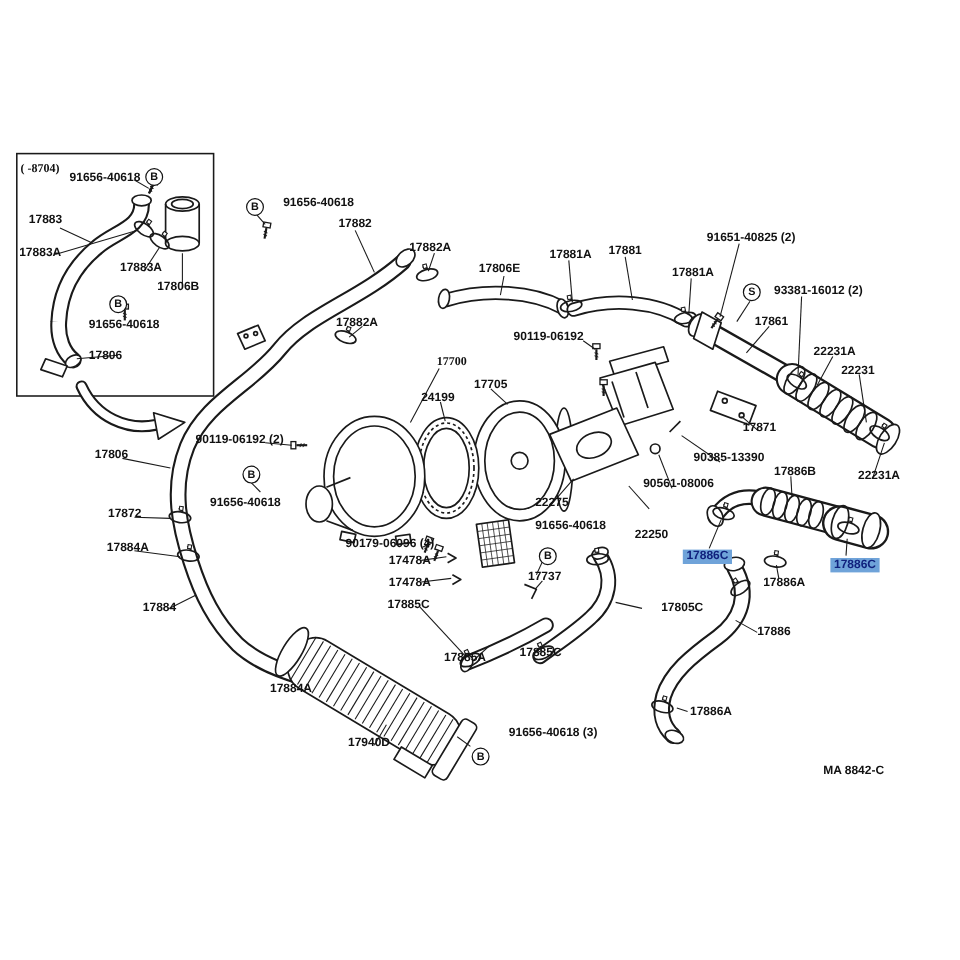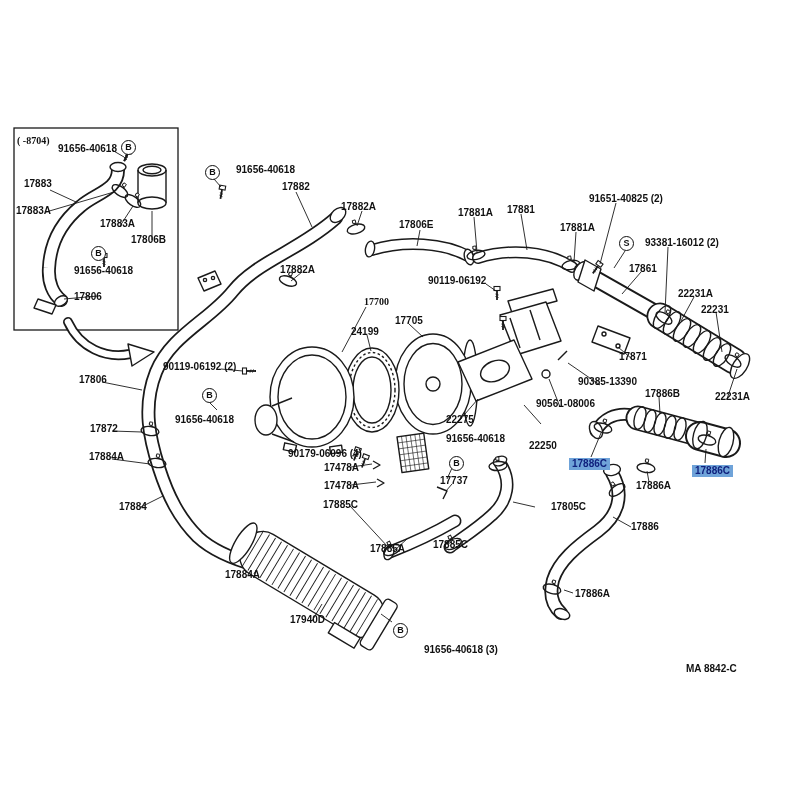--- a/index.html
+++ b/index.html
@@ -348,17 +348,17 @@
       <span class="lbl part" style="left: 535px; top: 501px; margin-left: 16px;">17805C</span>
       <span class="lbl part" style="left: 119px; top: 501px;">17884</span>
       <span class="lbl part" style="left: 323px; top: 499px;">17885C</span>
       <span class="lbl part" style="left: 631px; top: 521px;">17886</span>
       <span class="lbl part" style="left: 370px; top: 543px;">17885A</span>
       <span class="lbl part" style="left: 433px; top: 539px;">17885C</span>
       <span class="lbl part" style="left: 225px; top: 569px;">17884A</span>
       <span class="lbl part" style="left: 575px; top: 588px;">17886A</span>
       <span class="lbl part" style="left: 290px; top: 614px;">17940D</span>
       <span class="lbl circle" style="left: 393px; top: 623px;">B</span>
-      <span class="lbl part" style="left: 424px; top: 644px;">91656-40618 (3)</span>
-      <span class="lbl note" style="left: 686px; top: 663px;">MA  8842-C</span>
+      <span class="lbl part" style="left: 424px; top: 605px;">91656-40618 (3)</span>
+      <span class="lbl note" style="left: 686px; top: 637px;">MA  8842-C</span>
     </div>
 
 </div>
 
 </body></html>

